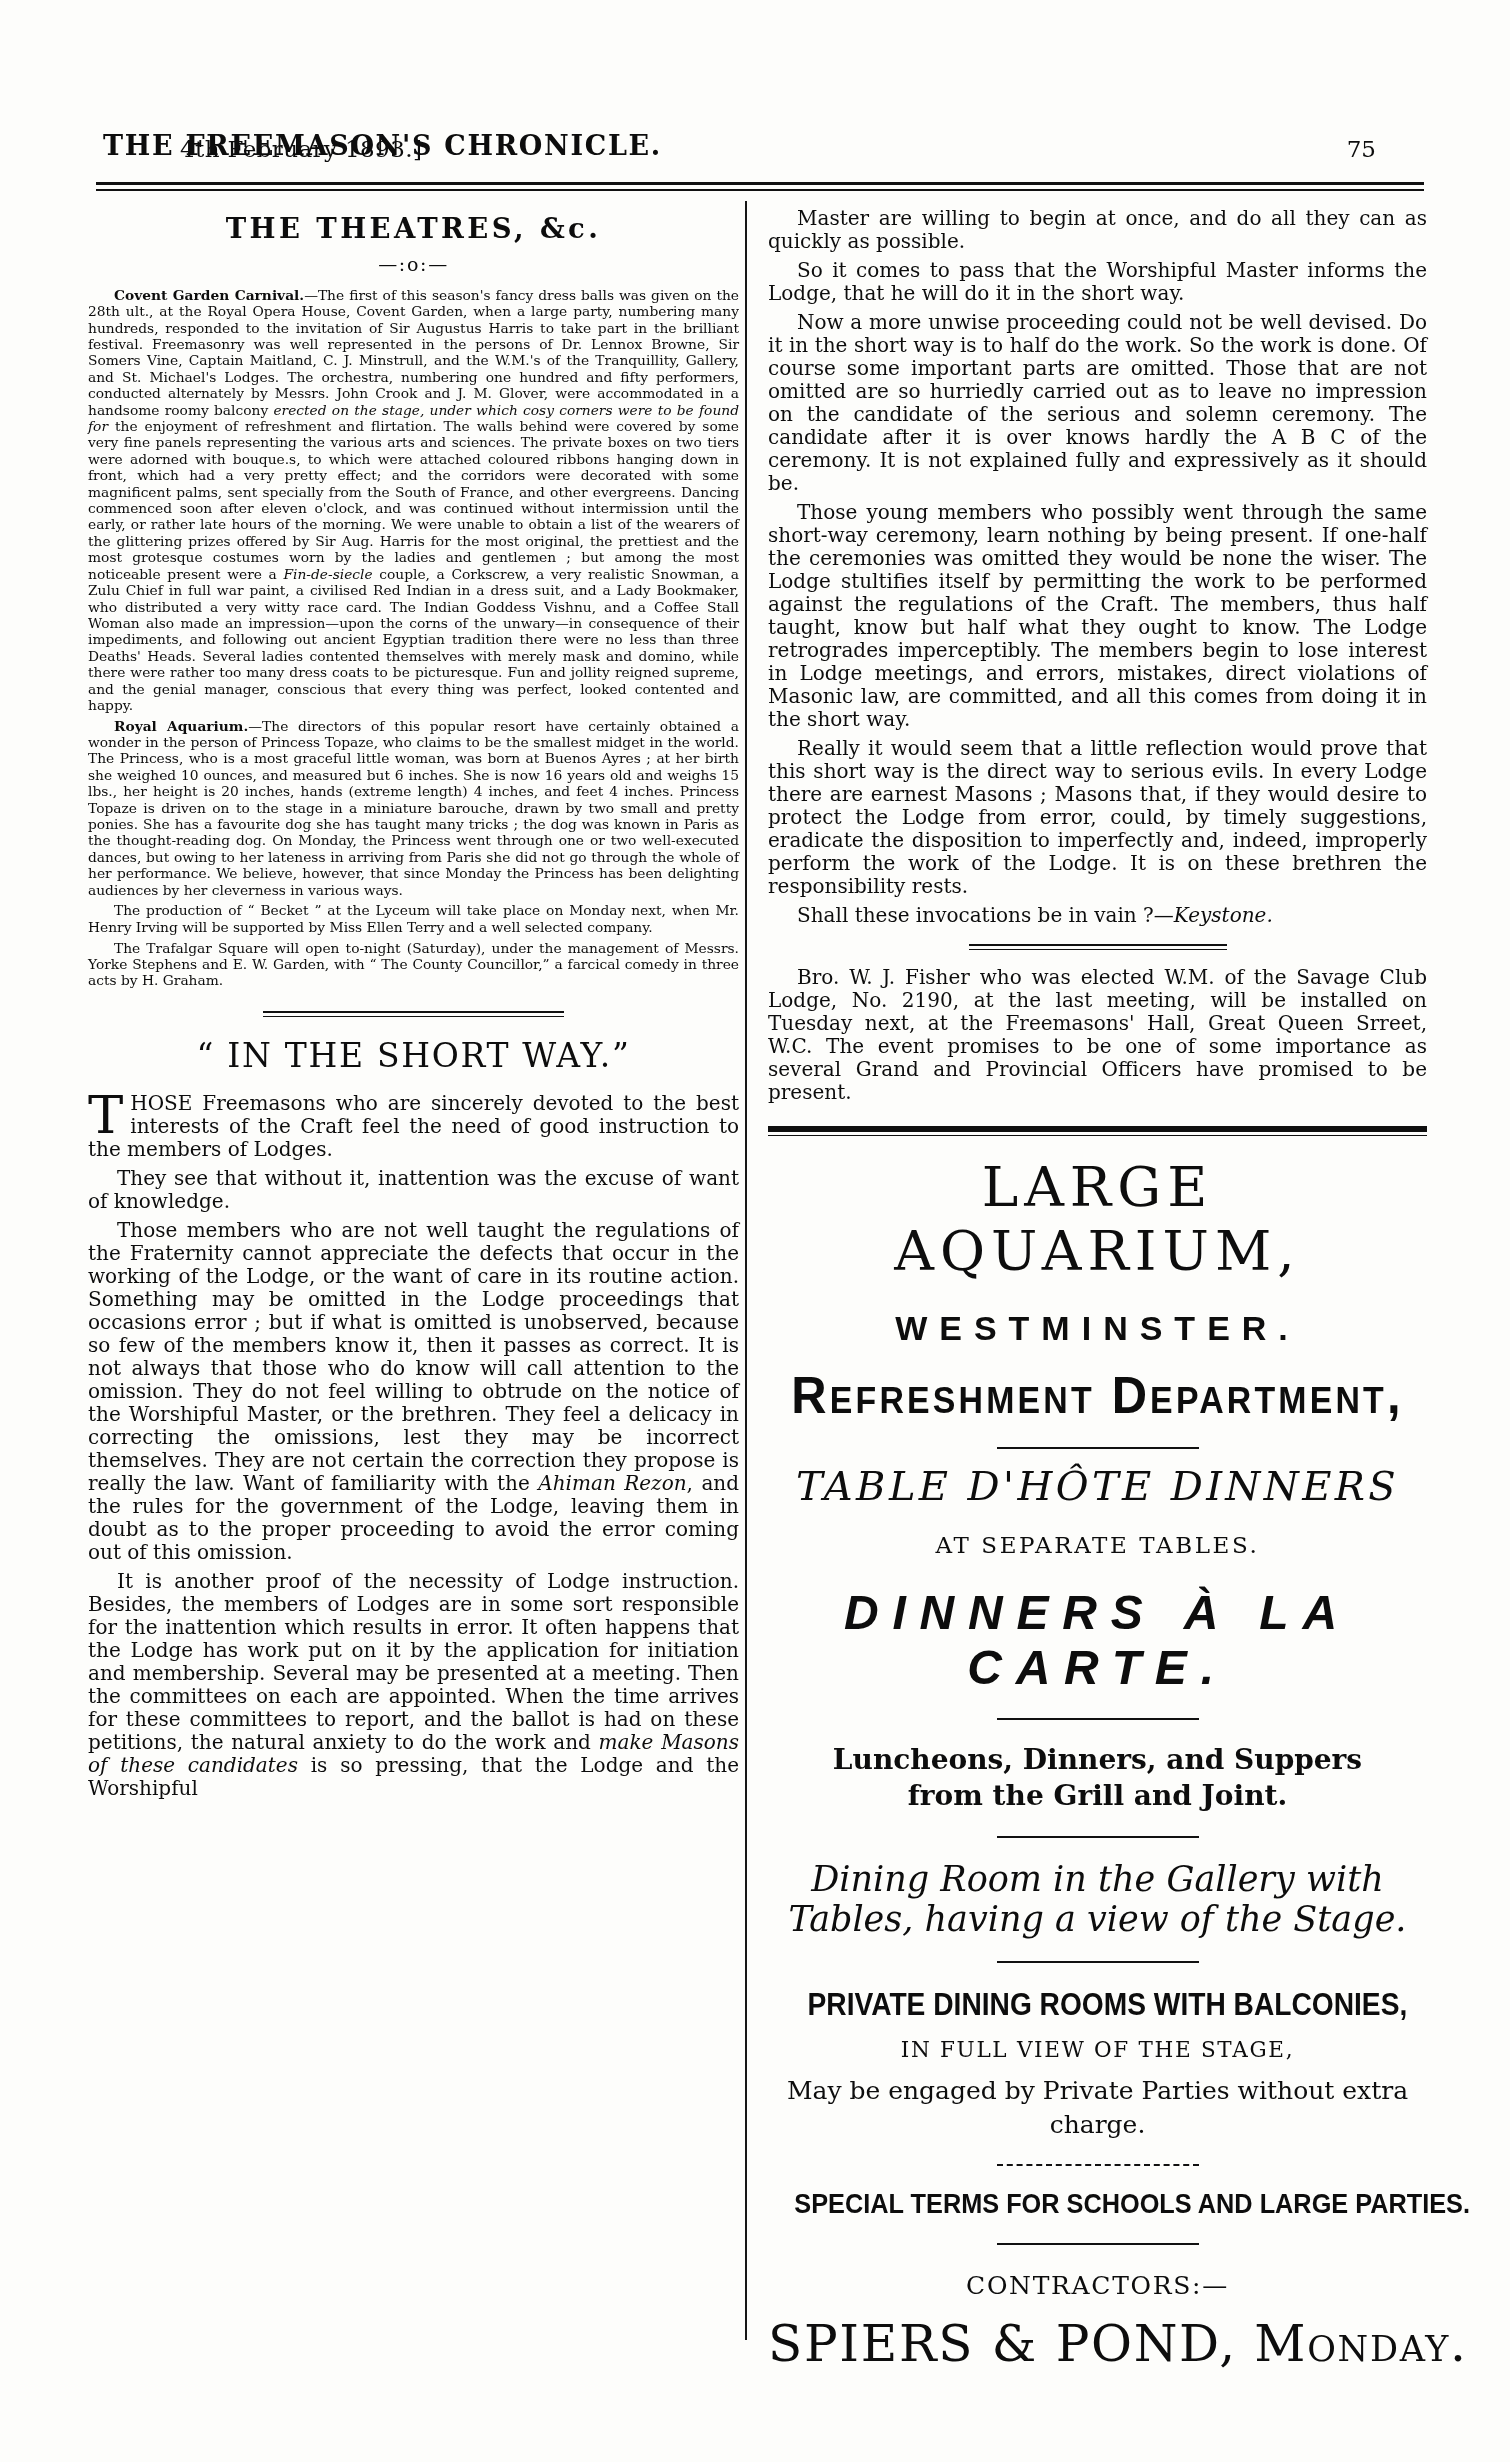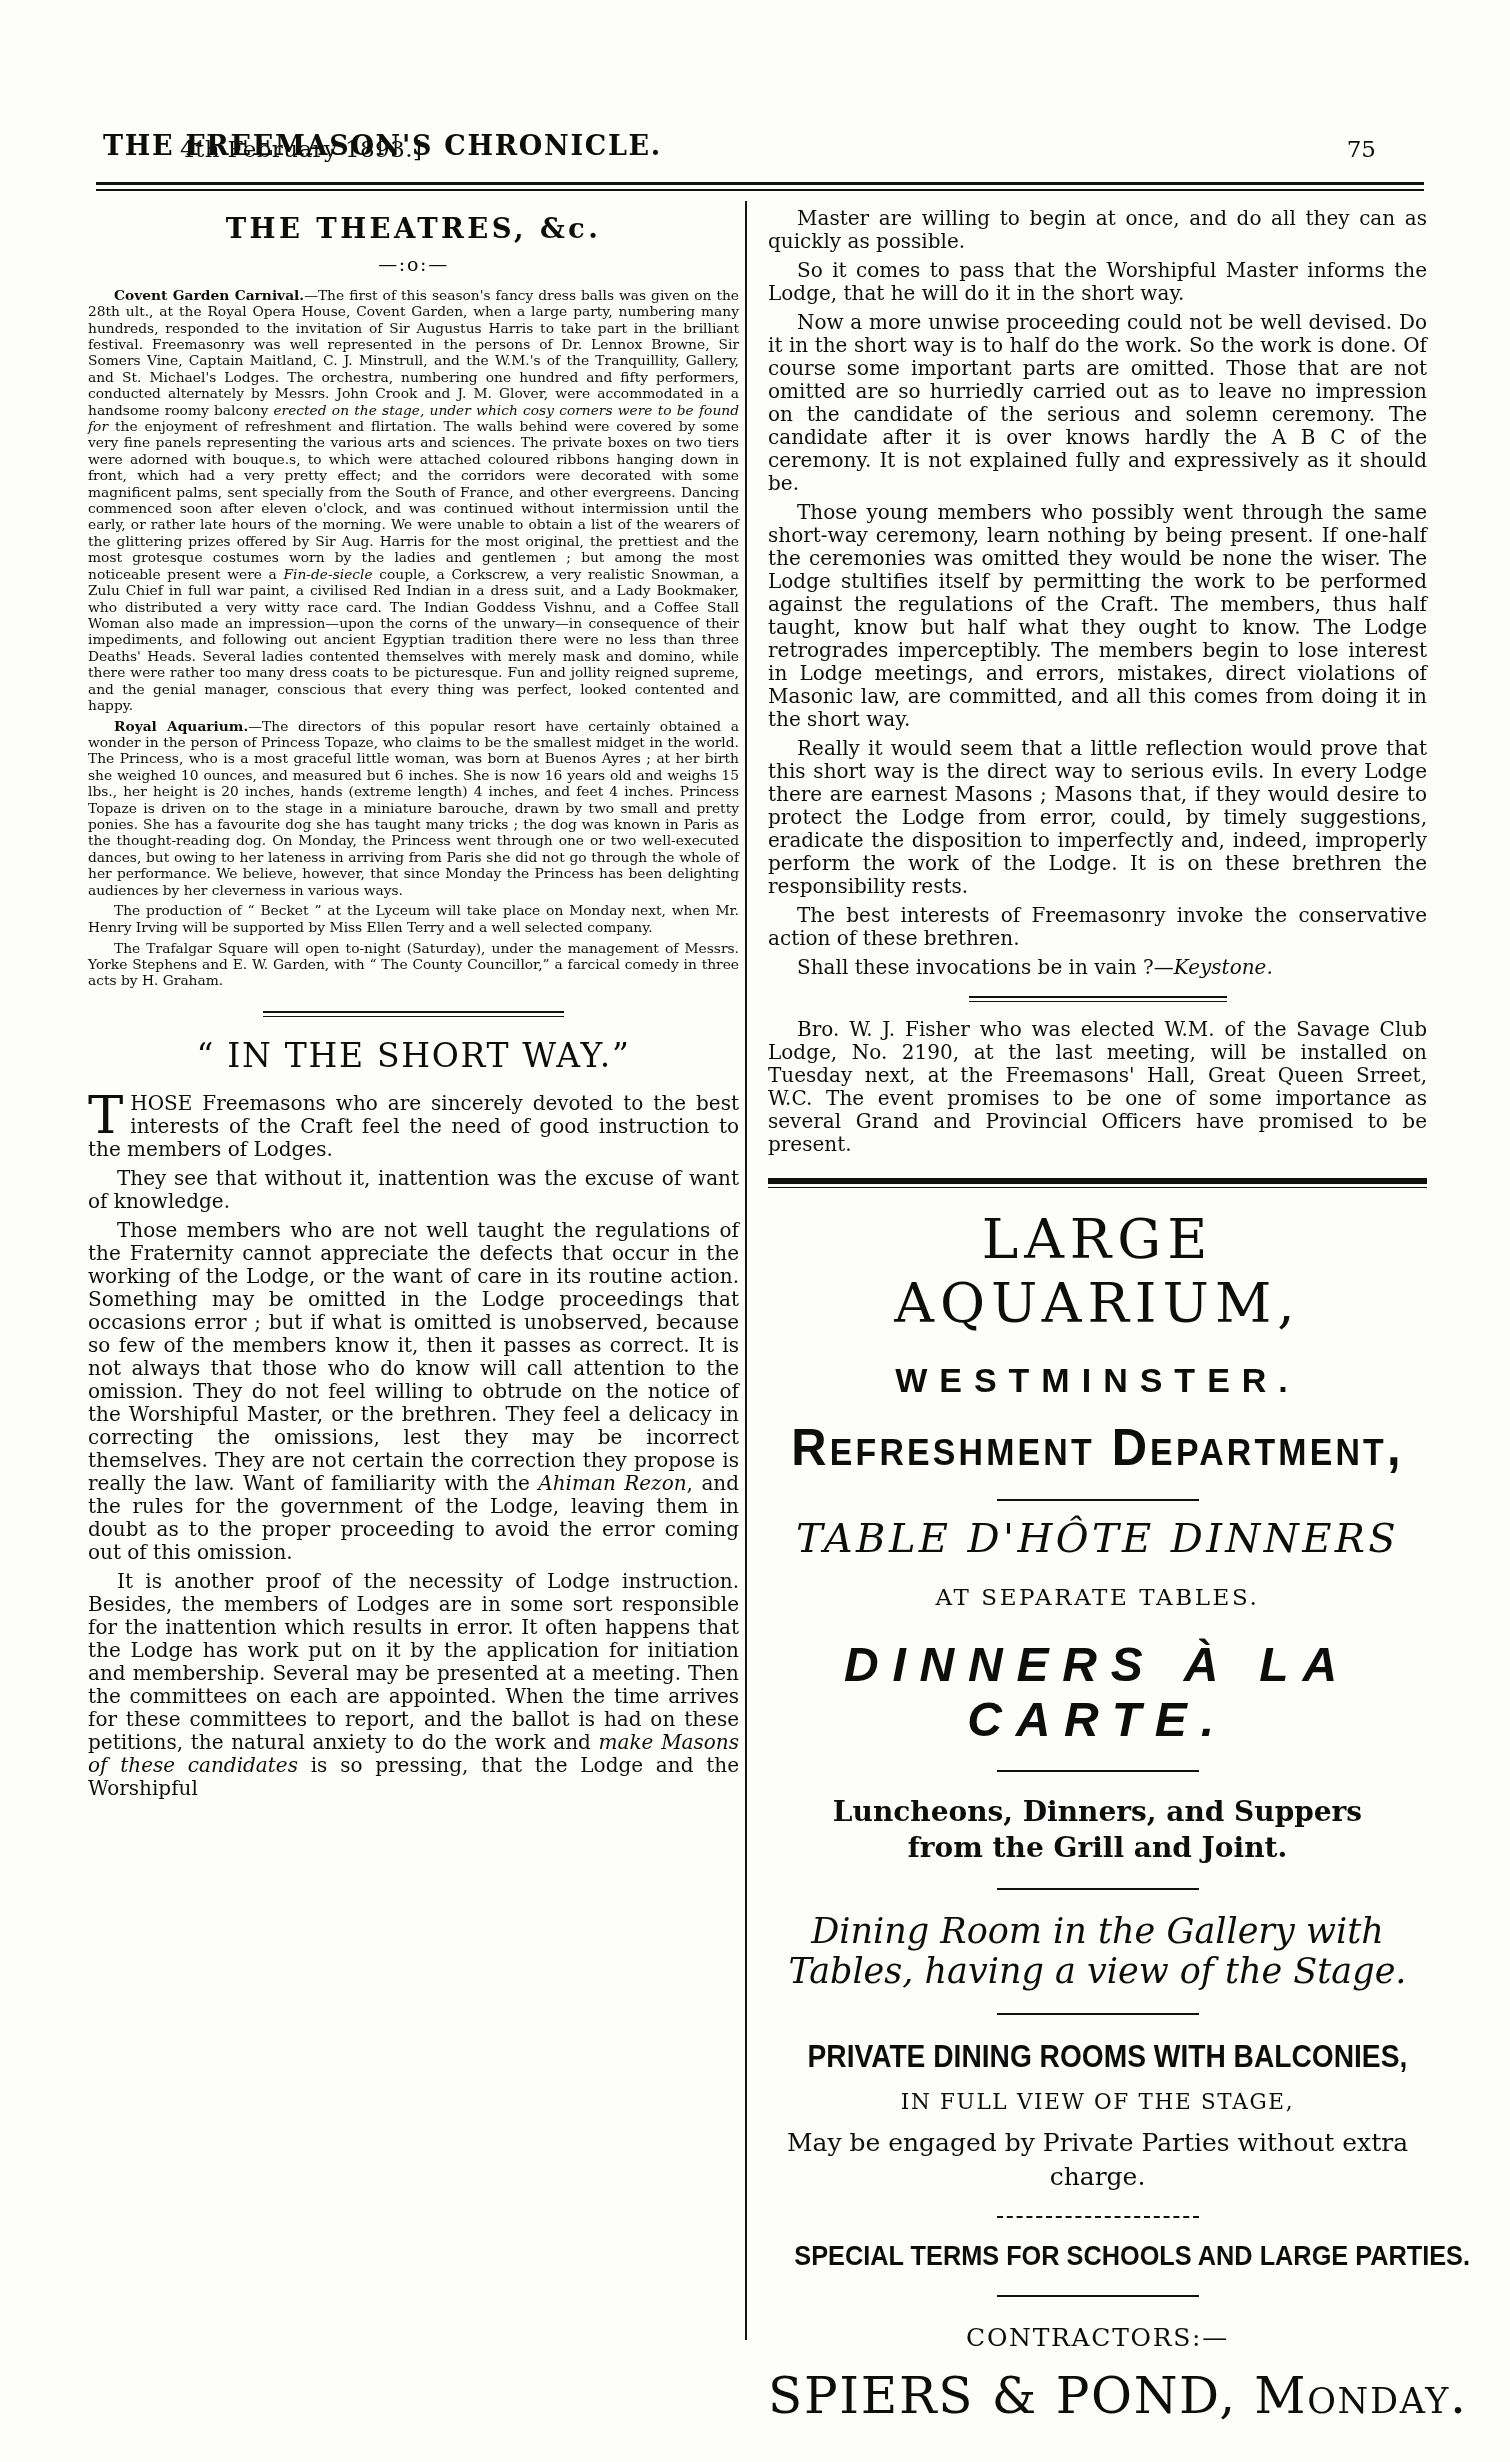--- a/index.html
+++ b/index.html
@@ -109,21 +109,20 @@
       </div>
   </div>
 
   <div class="col-right">
     <div class="bigtext">
         <p><span>Master are willing to begin at once, and do all they can as quickly as possible.</span></p>
         <p><span>So it comes to pass that the Worshipful Master informs the Lodge, that he will do it in the short way.</span></p>
         <p><span>Now a more unwise proceeding could not be well devised.  Do it in the short way is to half do the work. So the work is done.  Of course some important parts are omitted.  Those that are not omitted are so hurriedly carried out as to leave no impression on the candidate of the serious and solemn ceremony.  The candidate after it is over knows hardly the A B C of the ceremony.  It is not explained fully and expressively as it should be.</span></p>
         <p><span>Those young members who possibly went through the same short-way ceremony, learn nothing by being present. If one-half the ceremonies was omitted they would be none the wiser.  The Lodge stultifies itself by permitting the work to be performed against the regulations of the Craft. The members, thus half taught, know but half what they ought to know.  The Lodge retrogrades imperceptibly. The members begin to lose interest in Lodge meetings, and errors, mistakes, direct violations of Masonic law, are committed, and all this comes from doing it in the short way.</span></p>
         <p><span>Really it would seem that a little reflection would prove that this short way is the direct way to serious evils.  In every Lodge there are earnest Masons ; Masons that, if they would desire to protect the Lodge from error, could, by timely suggestions, eradicate the disposition to imperfectly and, indeed, improperly perform the work of the Lodge. It is on these brethren the responsibility rests.</span></p>
-        <p><span>The best interests of Freemasonry invoke the conservative action of these brethren.</span></p>
         <p><span>Shall these invocations be in vain ?—</span><span class="seg-italic">Keystone.</span></p>
       </div>
 
     <div class="thin-rule"></div>
 
     <div class="bigtext">
         <p><span>Bro. W. J. Fisher who was elected W.M. of the Savage Club Lodge, No. 2190, at the last meeting, will be installed on Tuesday next, at the Freemasons' Hall, Great Queen Srreet, W.C.  The event promises to be one of some importance as several Grand and Provincial Officers have promised to be present.</span></p>
       </div>
 
     <div class="thick-rule"></div>

